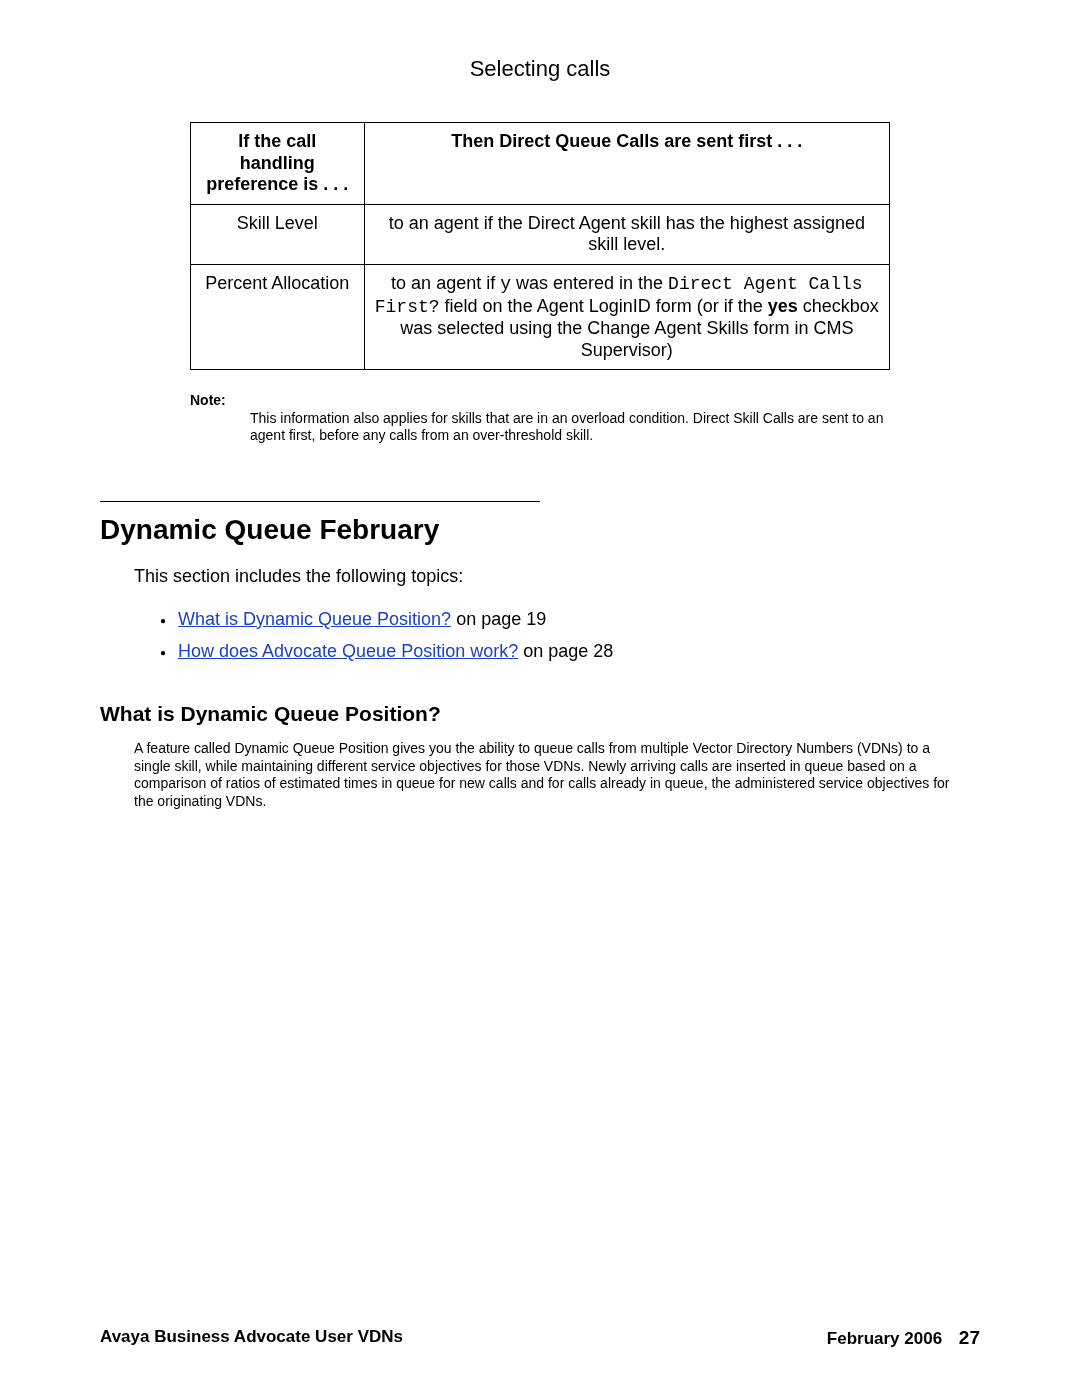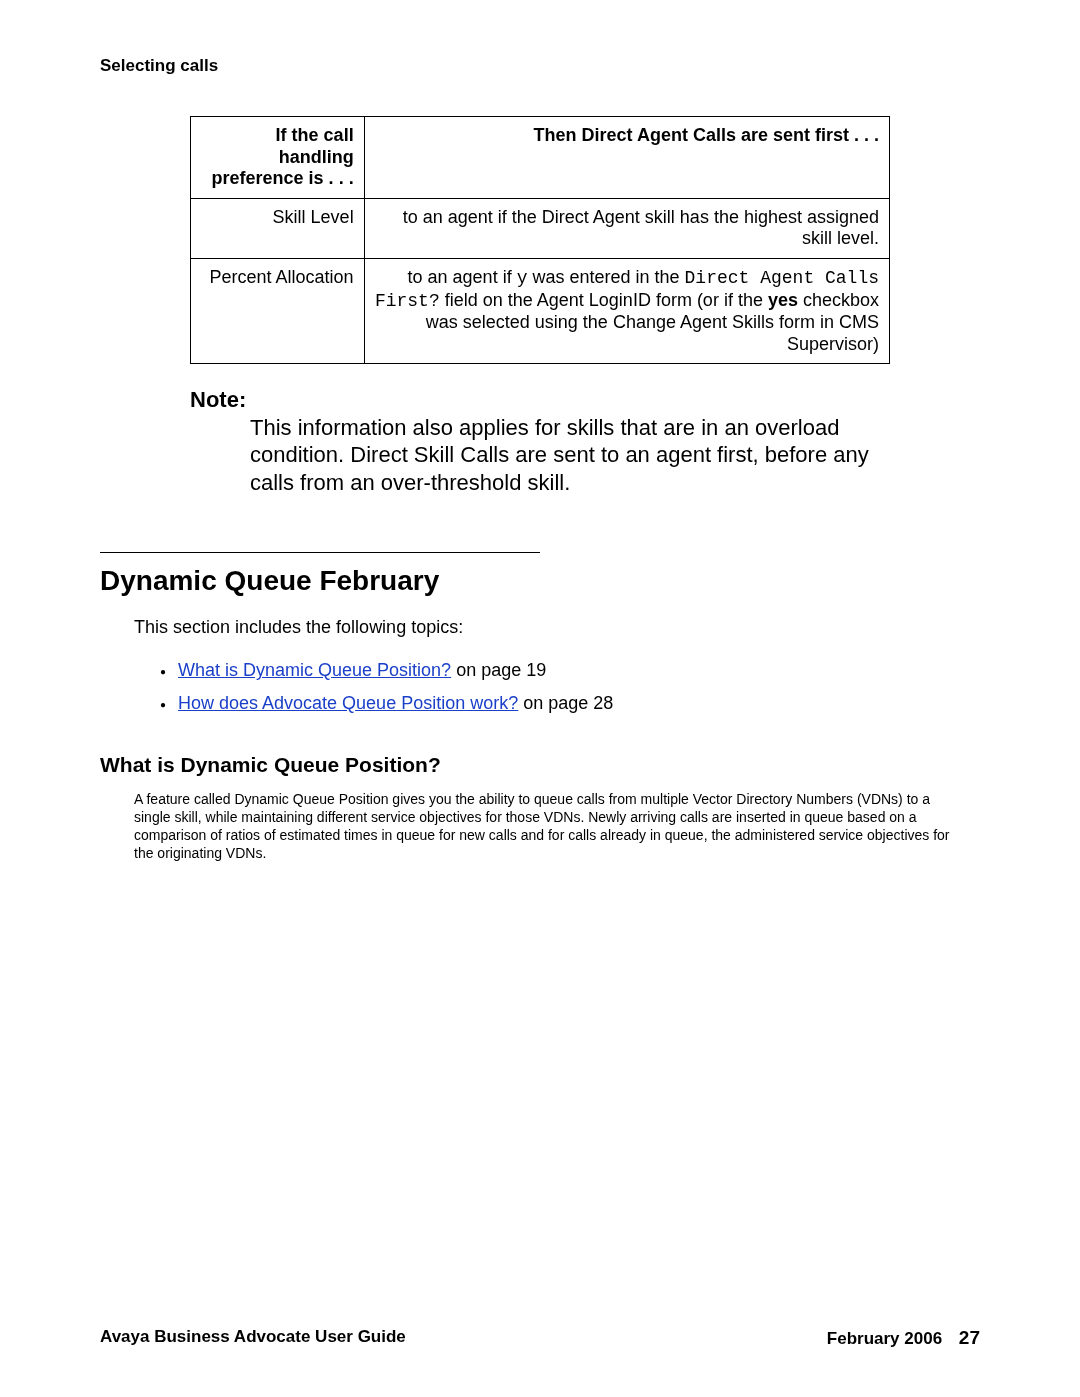--- a/index.html
+++ b/index.html
@@ -11,49 +11,49 @@
     color: #000;
   }
   .page {
     width: 1080px;
     height: 1397px;
     position: relative;
     box-sizing: border-box;
     padding: 56px 100px 0 100px;
   }
   .running-head {
-    text-align: left;
-    font-weight: bold;
-    font-size: 17px;
+    text-align: center;
+    font-weight: normal;
+    font-size: 22px;
     margin-bottom: 40px;
     padding-right: 0;
   }
   table.pref {
     border-collapse: collapse;
     margin-left: 90px;
     width: 700px;
   }
   table.pref th, table.pref td {
     border: 1.5px solid #000;
     padding: 8px 10px;
     font-size: 18px;
     line-height: 1.2;
-    text-align: right;
+    text-align: center;
     vertical-align: top;
   }
   table.pref th {
     font-weight: bold;
   }
   .mono {
     font-family: "Courier New", Courier, monospace;
   }
   .note-block {
     margin: 22px 0 0 90px;
     width: 700px;
-    font-size: 22px;
+    font-size: 14px;
     line-height: 1.25;
   }
   .note-label {
     font-weight: bold;
     display: block;
   }
   .note-text {
     display: block;
     margin-left: 60px;
   }
@@ -132,21 +132,21 @@
 <body>
 
 <div class="page">
 
   <div class="running-head">Selecting calls</div>
 
   <table class="pref">
     <thead>
       <tr>
         <th>If the call handling preference is . . .</th>
-        <th>Then Direct Agent Calls are sent first . . .</th>
+        <th>Then Direct Queue Calls are sent first . . .</th>
       </tr>
     </thead>
     <tbody>
       <tr>
         <td>Skill Level</td>
         <td>to an agent if the Direct Agent skill has the highest assigned skill level.</td>
       </tr>
       <tr>
         <td>Percent Allocation</td>
         <td class="cell-body">
@@ -174,20 +174,20 @@
     <li>
       <a href="#" class="xref">How does Advocate Queue Position work?</a><span> on page 28</span>
     </li>
   </ul>
 
   <h2 class="sub">What is Dynamic Queue Position?</h2>
 
   <p class="body-para">A feature called Dynamic Queue Position gives you the ability to queue calls from multiple Vector Directory Numbers (VDNs) to a single skill, while maintaining different service objectives for those VDNs. Newly arriving calls are inserted in queue based on a comparison of ratios of estimated times in queue for new calls and for calls already in queue, the administered service objectives for the originating VDNs.</p>
 
   <div class="footer">
-    <span class="footer-left">Avaya Business Advocate User Guide</span>
+    <span class="footer-left">Avaya Business Advocate User VDNs</span>
     <span class="footer-right">
       <span>February 2006</span>
       <span class="pn">27</span>
     </span>
   </div>
 
 </div>
 
 </body></html>

